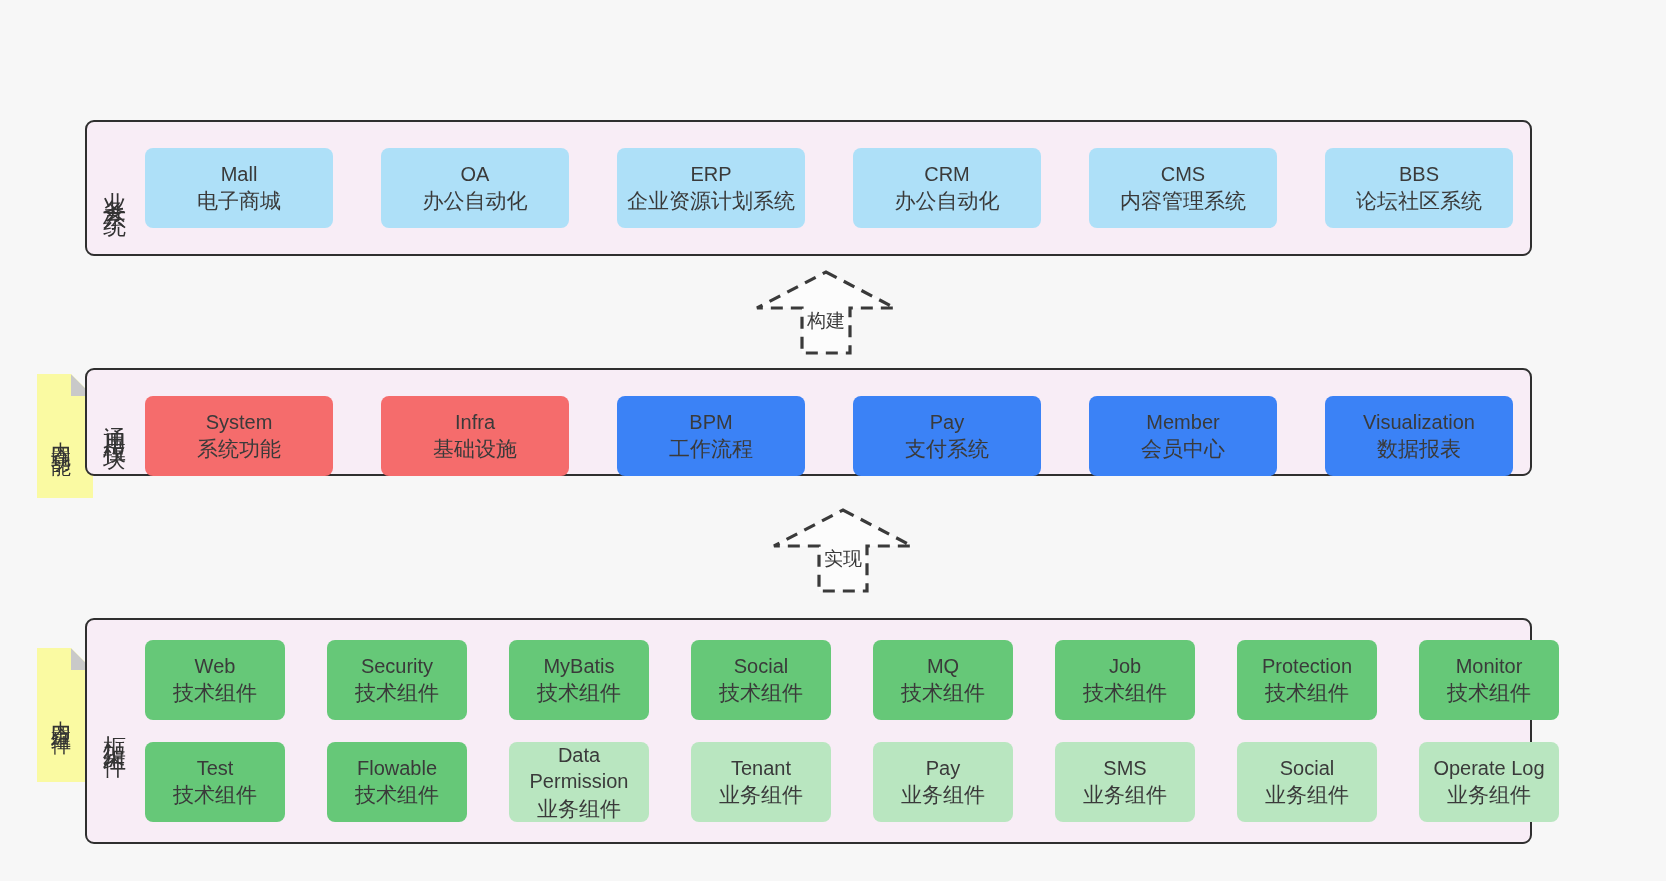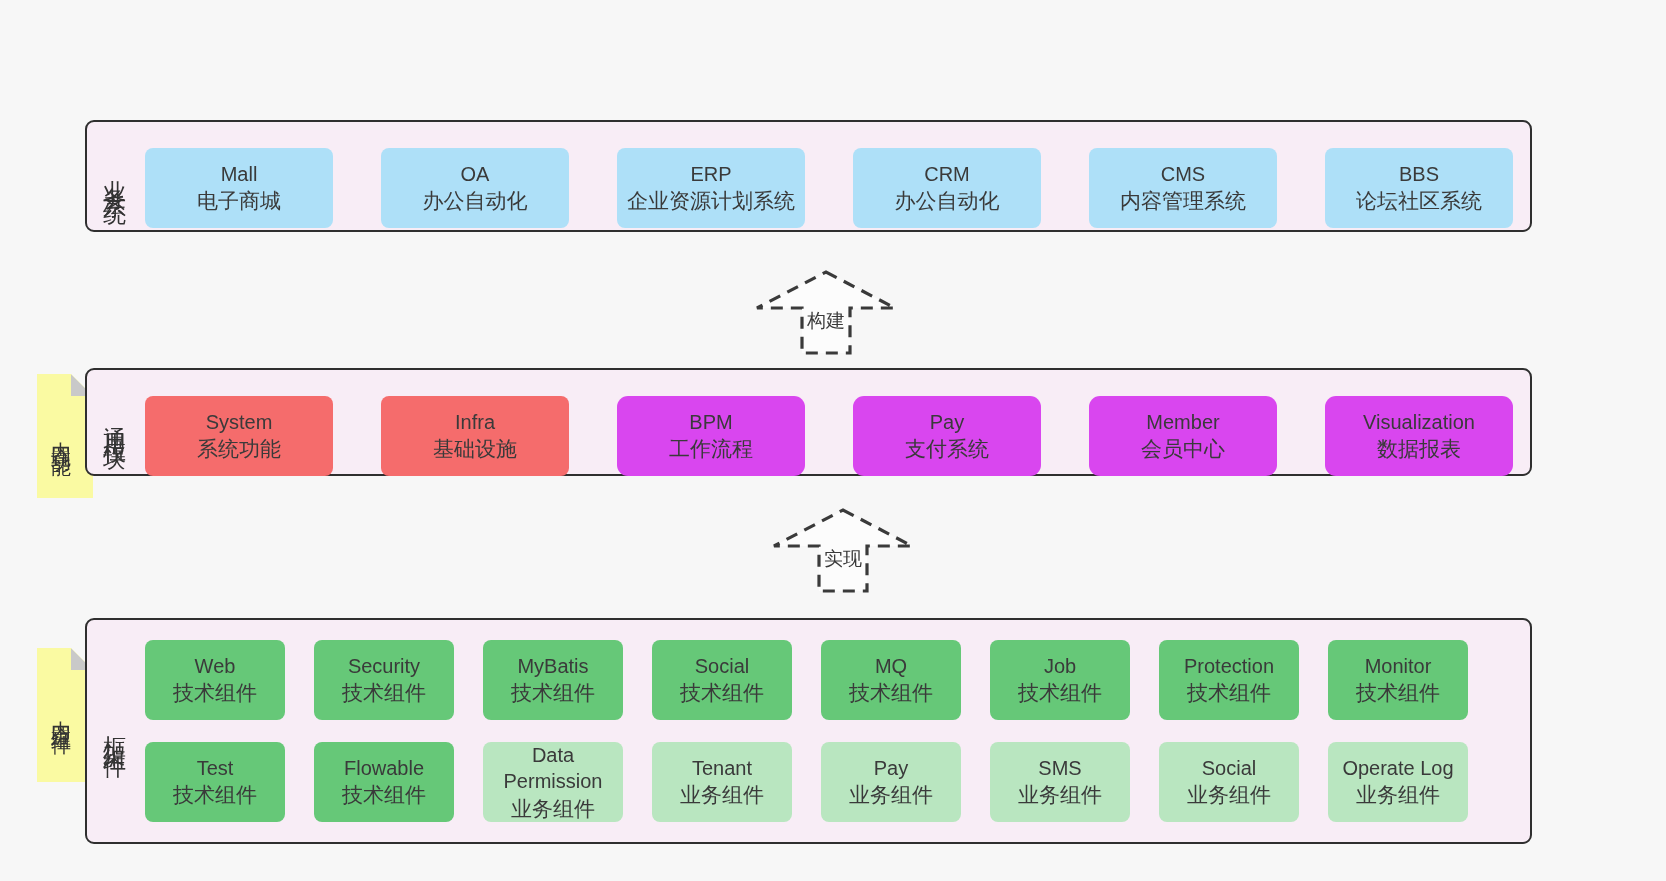--- a/index.html
+++ b/index.html
@@ -7,46 +7,46 @@
     width:1666px;height:881px;position:relative;overflow:hidden;
     background:#f7f7f7;
     font-family:"Liberation Sans","DejaVu Sans",sans-serif;
     color:#3a3a3a;
   }
   .layer{
     position:absolute;left:85px;width:1447px;
     background:#f8edf6;border:2px solid #2f2f2f;border-radius:9px;
     box-sizing:border-box;z-index:2;
   }
-  .layer.l1{top:120px;height:112px;}
+  .layer.l1{top:120px;height:136px;}
   .layer.l2{top:368px;height:108px;}
   .layer.l3{top:618px;height:226px;}
   .layer-label{
     position:absolute;left:13px;top:50%;transform:translateY(-50%);
     writing-mode:vertical-rl;text-orientation:upright;
     font-size:23px;letter-spacing:7px;color:#333;white-space:nowrap;
   }
   .rows{position:absolute;left:58px;display:flex;flex-direction:column;gap:22px;}
   .l1 .rows,.l2 .rows{top:26px;}
   .l3 .rows{top:20px;}
   .row{display:flex;}
   .l1 .row,.l2 .row{gap:48px;}
-  .l3 .row{gap:29px;}
+  .l3 .row{gap:42px;}
   .box{
     height:80px;border-radius:8px;display:flex;flex-direction:column;
     align-items:center;justify-content:center;text-align:center;
     line-height:1.32;box-sizing:border-box;padding:2px 4px;
   }
   .l1 .box,.l2 .box{width:188px;}
   .l3 .box{width:140px;}
   .box .en{font-size:20px;}
   .box .cn{font-size:21px;}
   .box.blue{background:#aee0f8;}
   .box.red{background:#f56c6c;}
-  .box.pink{background:#d946ef;border-radius:11px;}
+  .box.pink{background:#3b82f6;}
   .box.green{background:#66c878;}
   .box.lightgreen{background:#b9e6c0;}
   .tab{
     position:absolute;left:37px;width:56px;z-index:1;
     background:#fafaa2;
     clip-path:polygon(0 0,calc(100% - 22px) 0,100% 22px,100% 100%,0 100%);
     display:flex;align-items:center;justify-content:center;
   }
   .tab.t2{top:374px;height:124px;}
   .tab.t3{top:648px;height:134px;}

